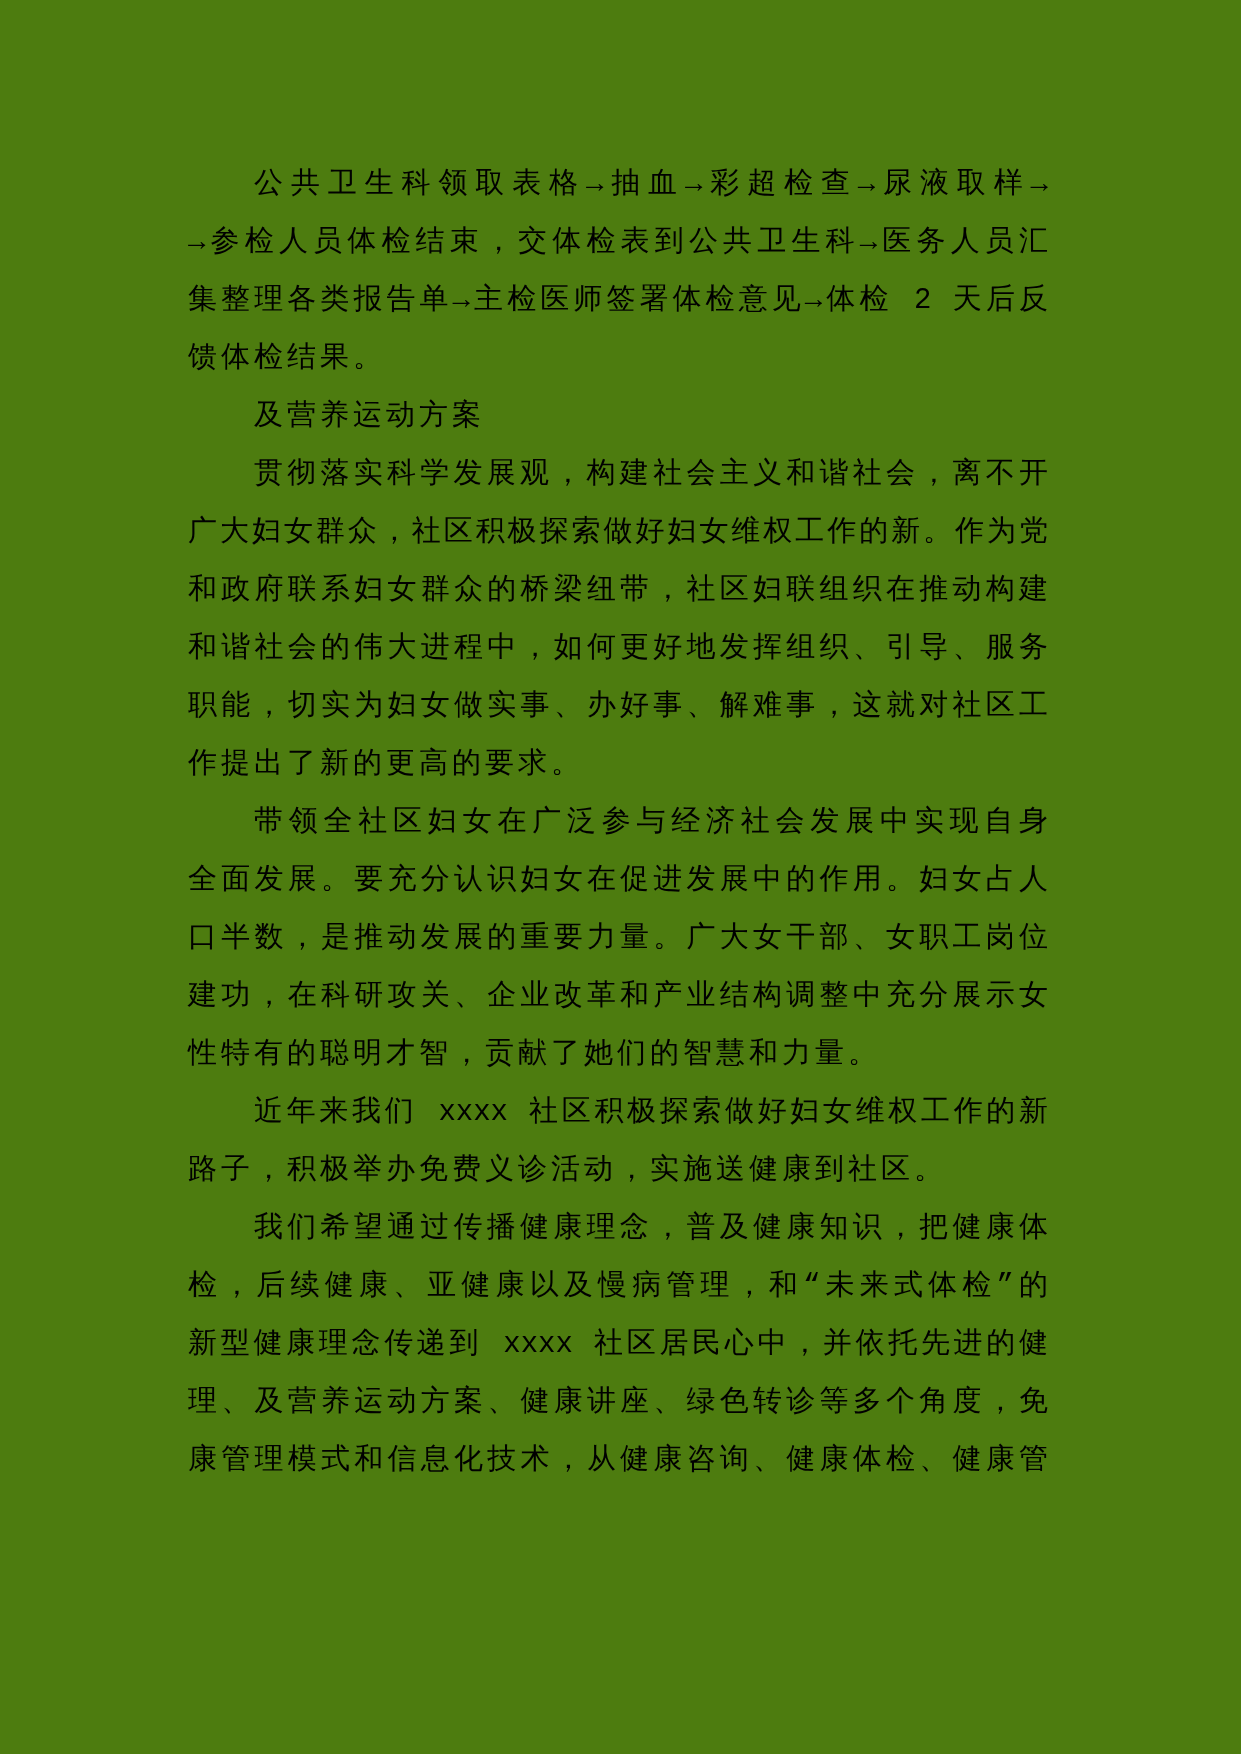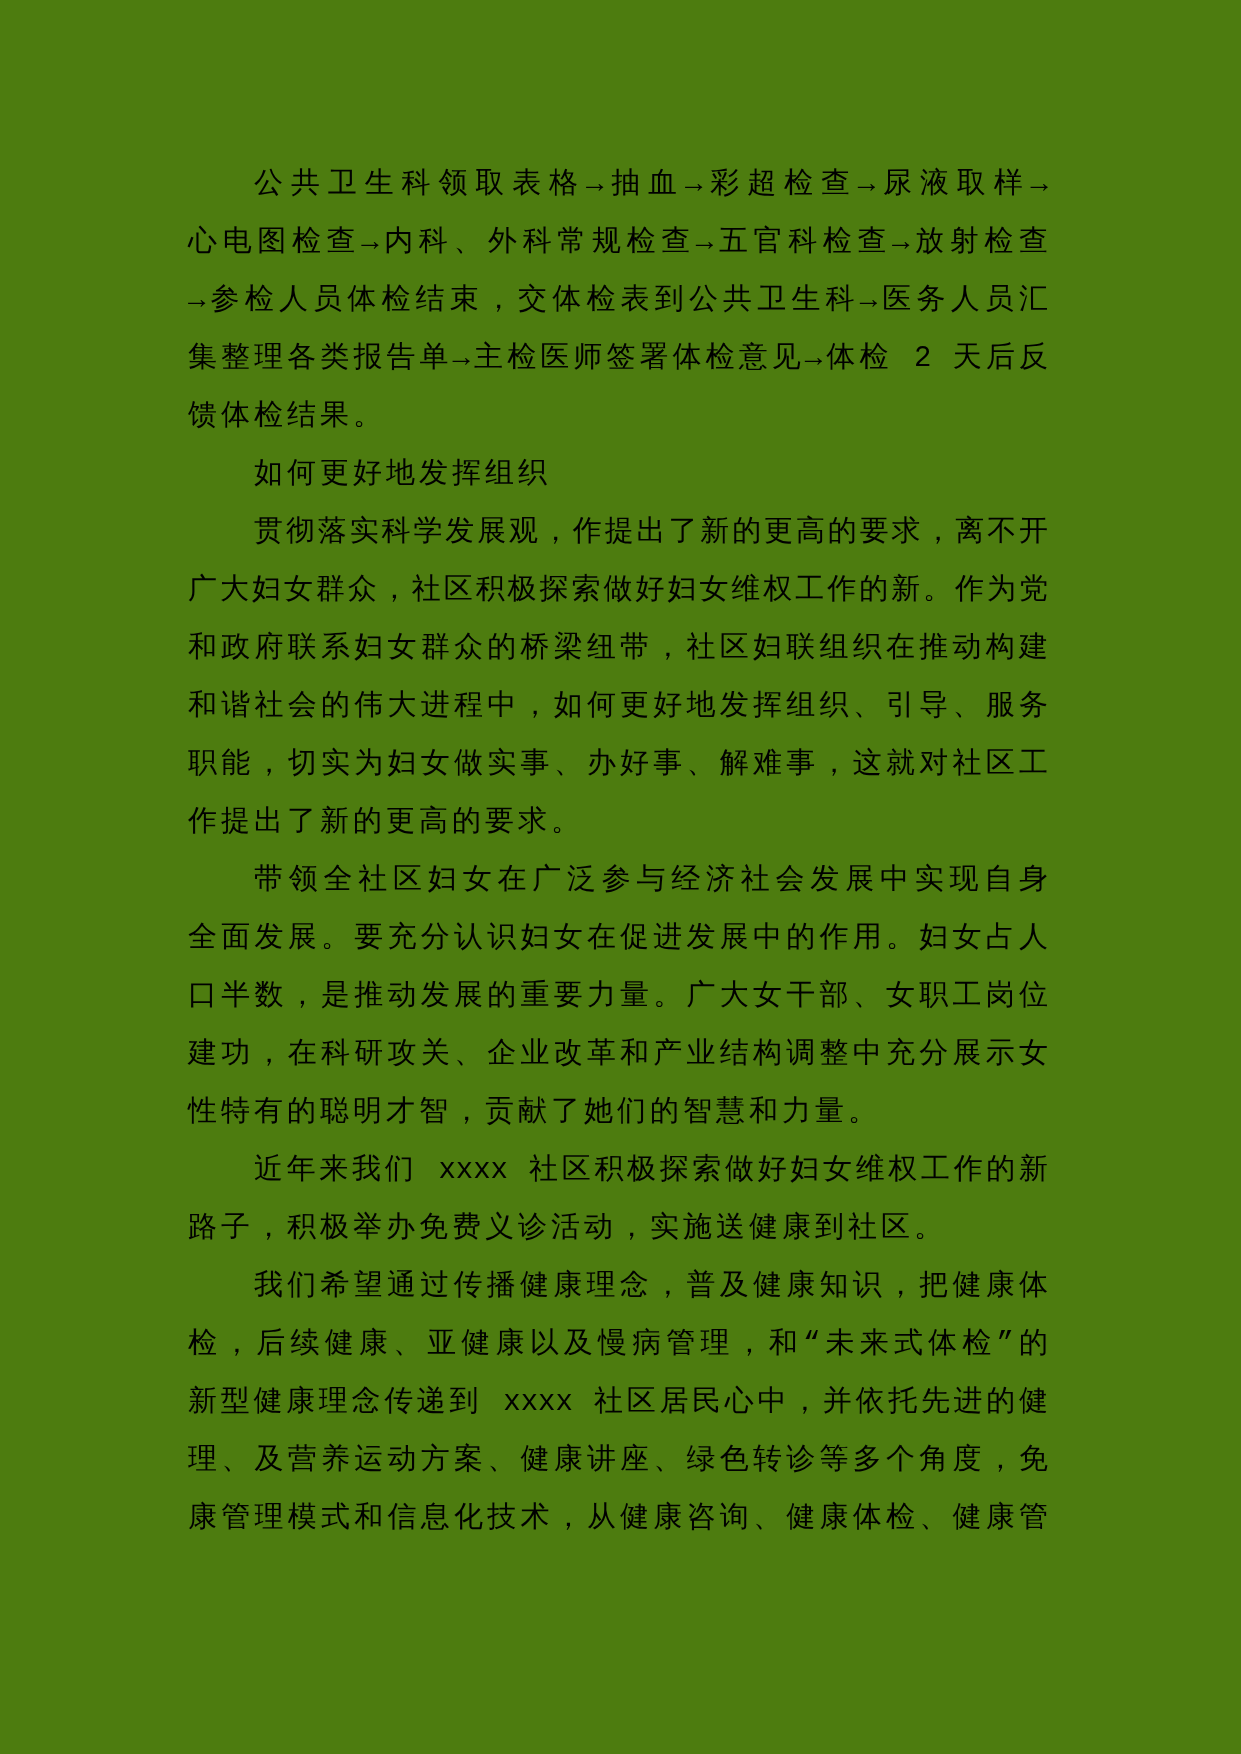--- a/index.html
+++ b/index.html
@@ -38,26 +38,25 @@
     text-align-last: left;
     letter-spacing: 4px;
   }
 </style>
 </head>
 <body>
 
 <div class="page">
   <div class="doc-body">
       <div class="line indent">公共卫生科领取表格→抽血→彩超检查→尿液取样→</div>
-      <div class="line">心电图检查→内科、外科常规检查→五官科检查→放射检查</div>
       <div class="line">→参检人员体检结束，交体检表到公共卫生科→医务人员汇</div>
       <div class="line">集整理各类报告单→主检医师签署体检意见→体检 2 天后反</div>
       <div class="line para-last">馈体检结果。</div>
-      <div class="line indent para-last">如何更好地发挥组织</div>
-      <div class="line indent">贯彻落实科学发展观，作提出了新的更高的要求，离不开</div>
+      <div class="line indent para-last">及营养运动方案</div>
+      <div class="line indent">贯彻落实科学发展观，构建社会主义和谐社会，离不开</div>
       <div class="line">广大妇女群众，社区积极探索做好妇女维权工作的新。作为党</div>
       <div class="line">和政府联系妇女群众的桥梁纽带，社区妇联组织在推动构建</div>
       <div class="line">和谐社会的伟大进程中，如何更好地发挥组织、引导、服务</div>
       <div class="line">职能，切实为妇女做实事、办好事、解难事，这就对社区工</div>
       <div class="line para-last">作提出了新的更高的要求。</div>
       <div class="line indent">带领全社区妇女在广泛参与经济社会发展中实现自身</div>
       <div class="line">全面发展。要充分认识妇女在促进发展中的作用。妇女占人</div>
       <div class="line">口半数，是推动发展的重要力量。广大女干部、女职工岗位</div>
       <div class="line">建功，在科研攻关、企业改革和产业结构调整中充分展示女</div>
       <div class="line para-last">性特有的聪明才智，贡献了她们的智慧和力量。</div>

